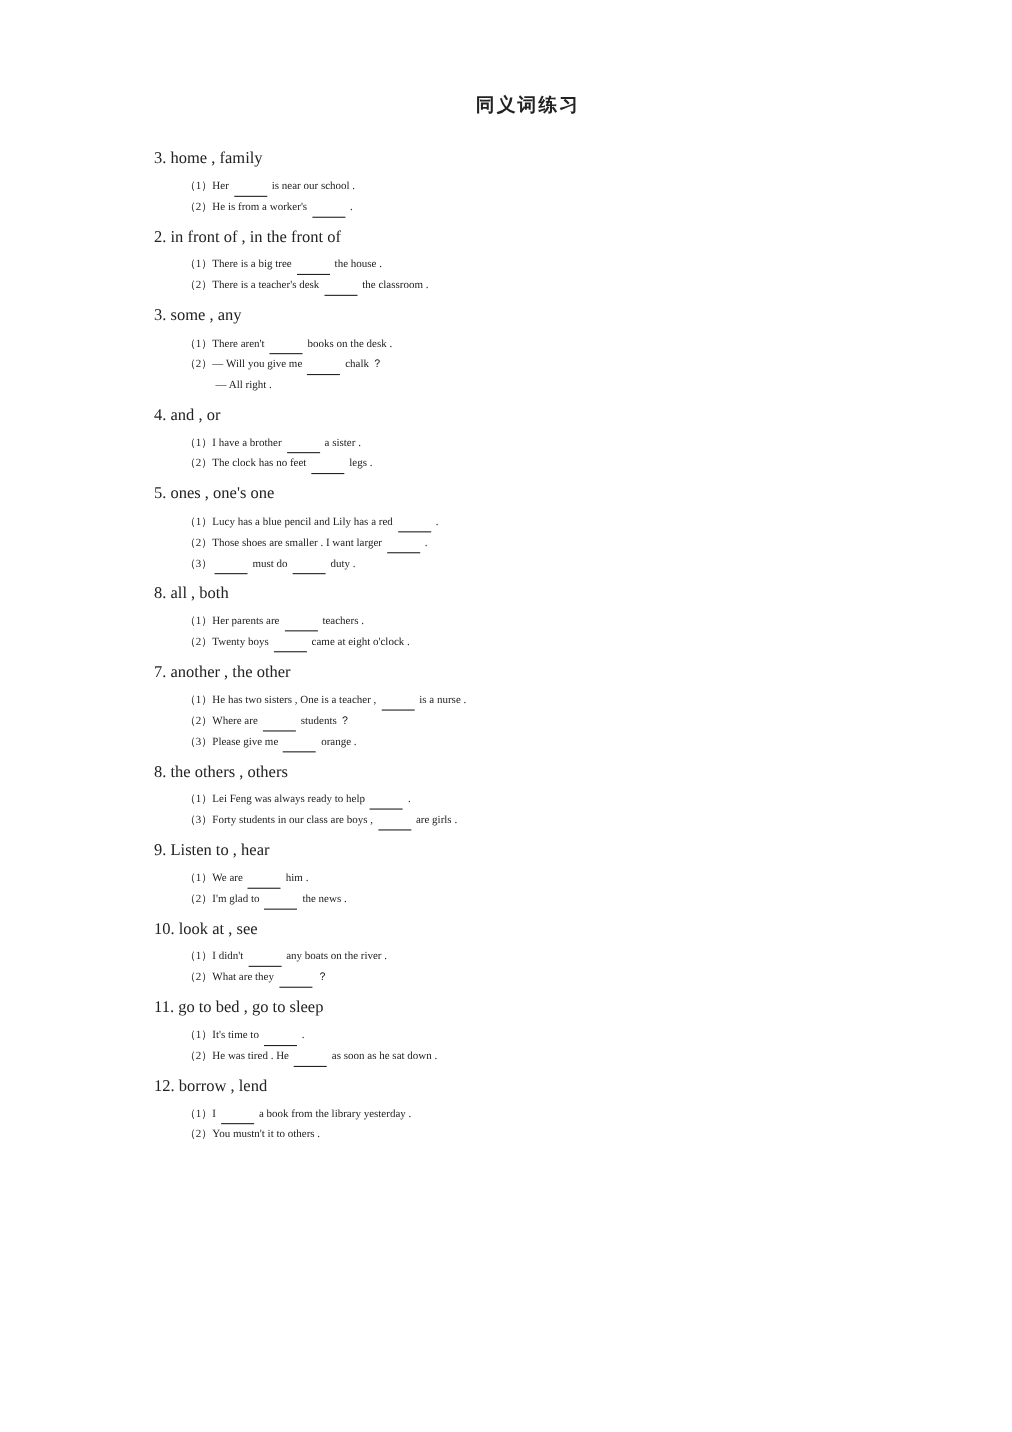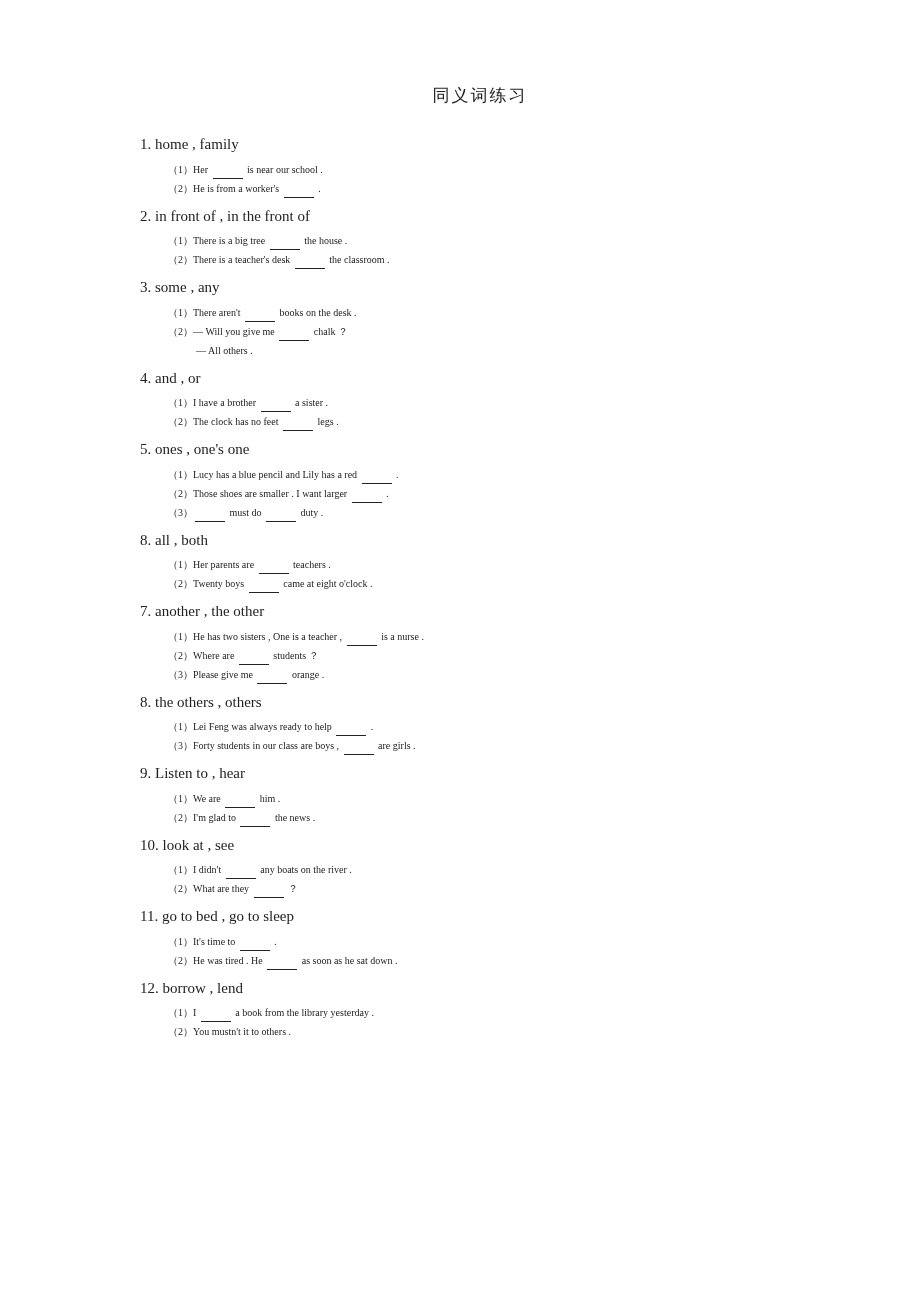--- a/index.html
+++ b/index.html
@@ -13,21 +13,21 @@
       font-size: 15px;
       color: #222;
       width: 920px;
       min-height: 1302px;
       padding: 80px 100px 80px 140px;
       line-height: 1.9;
     }
     .page-title {
       text-align: center;
       font-size: 17px;
-      font-weight: normal;
+      font-weight: bold;
       margin-bottom: 18px;
       letter-spacing: 2px;
     }
     .section {
       margin-bottom: 4px;
     }
     .section-header {
       font-size: 15px;
       margin-bottom: 1px;
     }
@@ -46,34 +46,34 @@
       padding-left: 56px;
     }
   </style>
 </head>
 <body>
 
 <div class="page-title">同义词练习</div>
 
 <div id="content-area">
     <div class="section">
-      <div class="section-header">1. home , family</div>
+      <div class="section-header">3. home , family</div>
       <div class="sub-item">（1）Her <span class="blank"></span> is near our school .</div>
       <div class="sub-item">（2）He is from a worker's <span class="blank"></span> .</div>
     </div>
     <div class="section">
       <div class="section-header">2. in front of , in the front of</div>
       <div class="sub-item">（1）There is a big tree <span class="blank"></span> the house .</div>
       <div class="sub-item">（2）There is a teacher's desk <span class="blank"></span> the classroom .</div>
     </div>
     <div class="section">
       <div class="section-header">3. some , any</div>
       <div class="sub-item">（1）There aren't <span class="blank"></span> books on the desk .</div>
       <div class="sub-item">（2）— Will you give me <span class="blank"></span> chalk ？</div>
-      <div class="sub-item indent-extra">— All others .</div>
+      <div class="sub-item indent-extra">— All right .</div>
     </div>
     <div class="section">
       <div class="section-header">4. and , or</div>
       <div class="sub-item">（1）I have a brother <span class="blank"></span> a sister .</div>
       <div class="sub-item">（2）The clock has no feet <span class="blank"></span> legs .</div>
     </div>
     <div class="section">
       <div class="section-header">5. ones , one's one</div>
       <div class="sub-item">（1）Lucy has a blue pencil and Lily has a red <span class="blank"></span> .</div>
       <div class="sub-item">（2）Those shoes are smaller . I want larger <span class="blank"></span> .</div>

